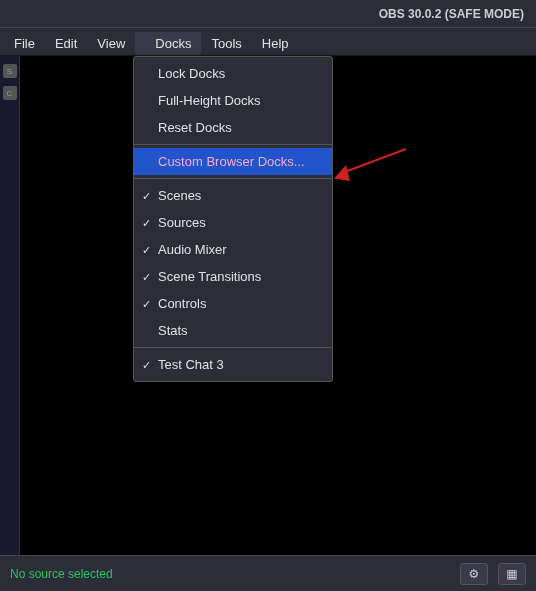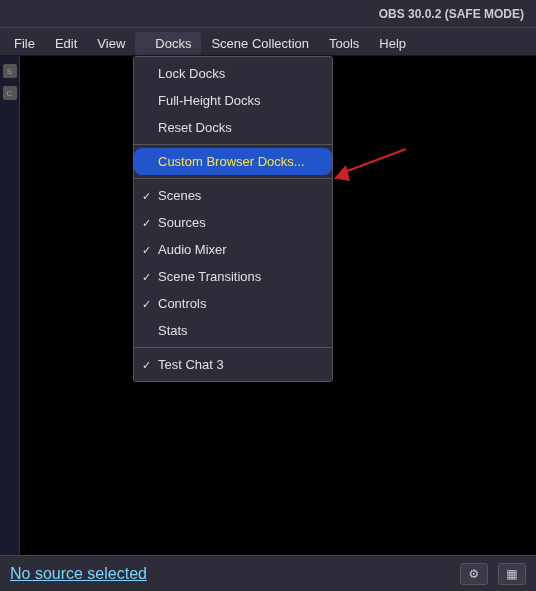--- a/index.html
+++ b/index.html
@@ -111,22 +111,21 @@
       padding: 6px 16px 6px 24px;
       cursor: pointer;
       color: #e0e0e0;
       font-size: 13px;
       position: relative;
       white-space: nowrap;
     }
 
     .dropdown-item.highlighted {
       background: #2255cc;
-      color: #fde047;
-      border-radius: 8px;
+      color: #f9a8d4;
     }
 
     .dropdown-item .checkmark {
       position: absolute;
       left: 8px;
       top: 50%;
       transform: translateY(-50%);
       font-size: 11px;
     }
 
@@ -155,24 +154,23 @@
       height: 36px;
       background: #2d2d3a;
       border-top: 1px solid #444;
       display: flex;
       align-items: center;
       padding: 0 10px;
       gap: 10px;
     }
 
     .status-text {
-      font-size: 16px;
-      color: #7dd3fc;
+      font-size: 12px;
+      color: #22c55e;
       flex: 1;
-      text-decoration: underline;
     }
 
     .status-btn {
       width: 28px;
       height: 22px;
       background: #3a3a4a;
       border: 1px solid #555;
       border-radius: 3px;
       display: flex;
       align-items: center;
@@ -187,21 +185,20 @@
 
 <div class="title-bar">
   <span class="title-bar-text">OBS 30.0.2 (SAFE MODE)</span>
 </div>
 
 <div class="menu-bar">
   <div class="menu-item">File</div>
   <div class="menu-item">Edit</div>
   <div class="menu-item">View</div>
   <div class="menu-item active">Docks</div>
-  <div class="menu-item">Scene Collection</div>
   <div class="menu-item">Tools</div>
   <div class="menu-item">Help</div>
 </div>
 
 <div class="main-area">
 
   <div class="left-sidebar">
     <div class="sidebar-icon">S</div>
     <div class="sidebar-icon">C</div>
   </div>

